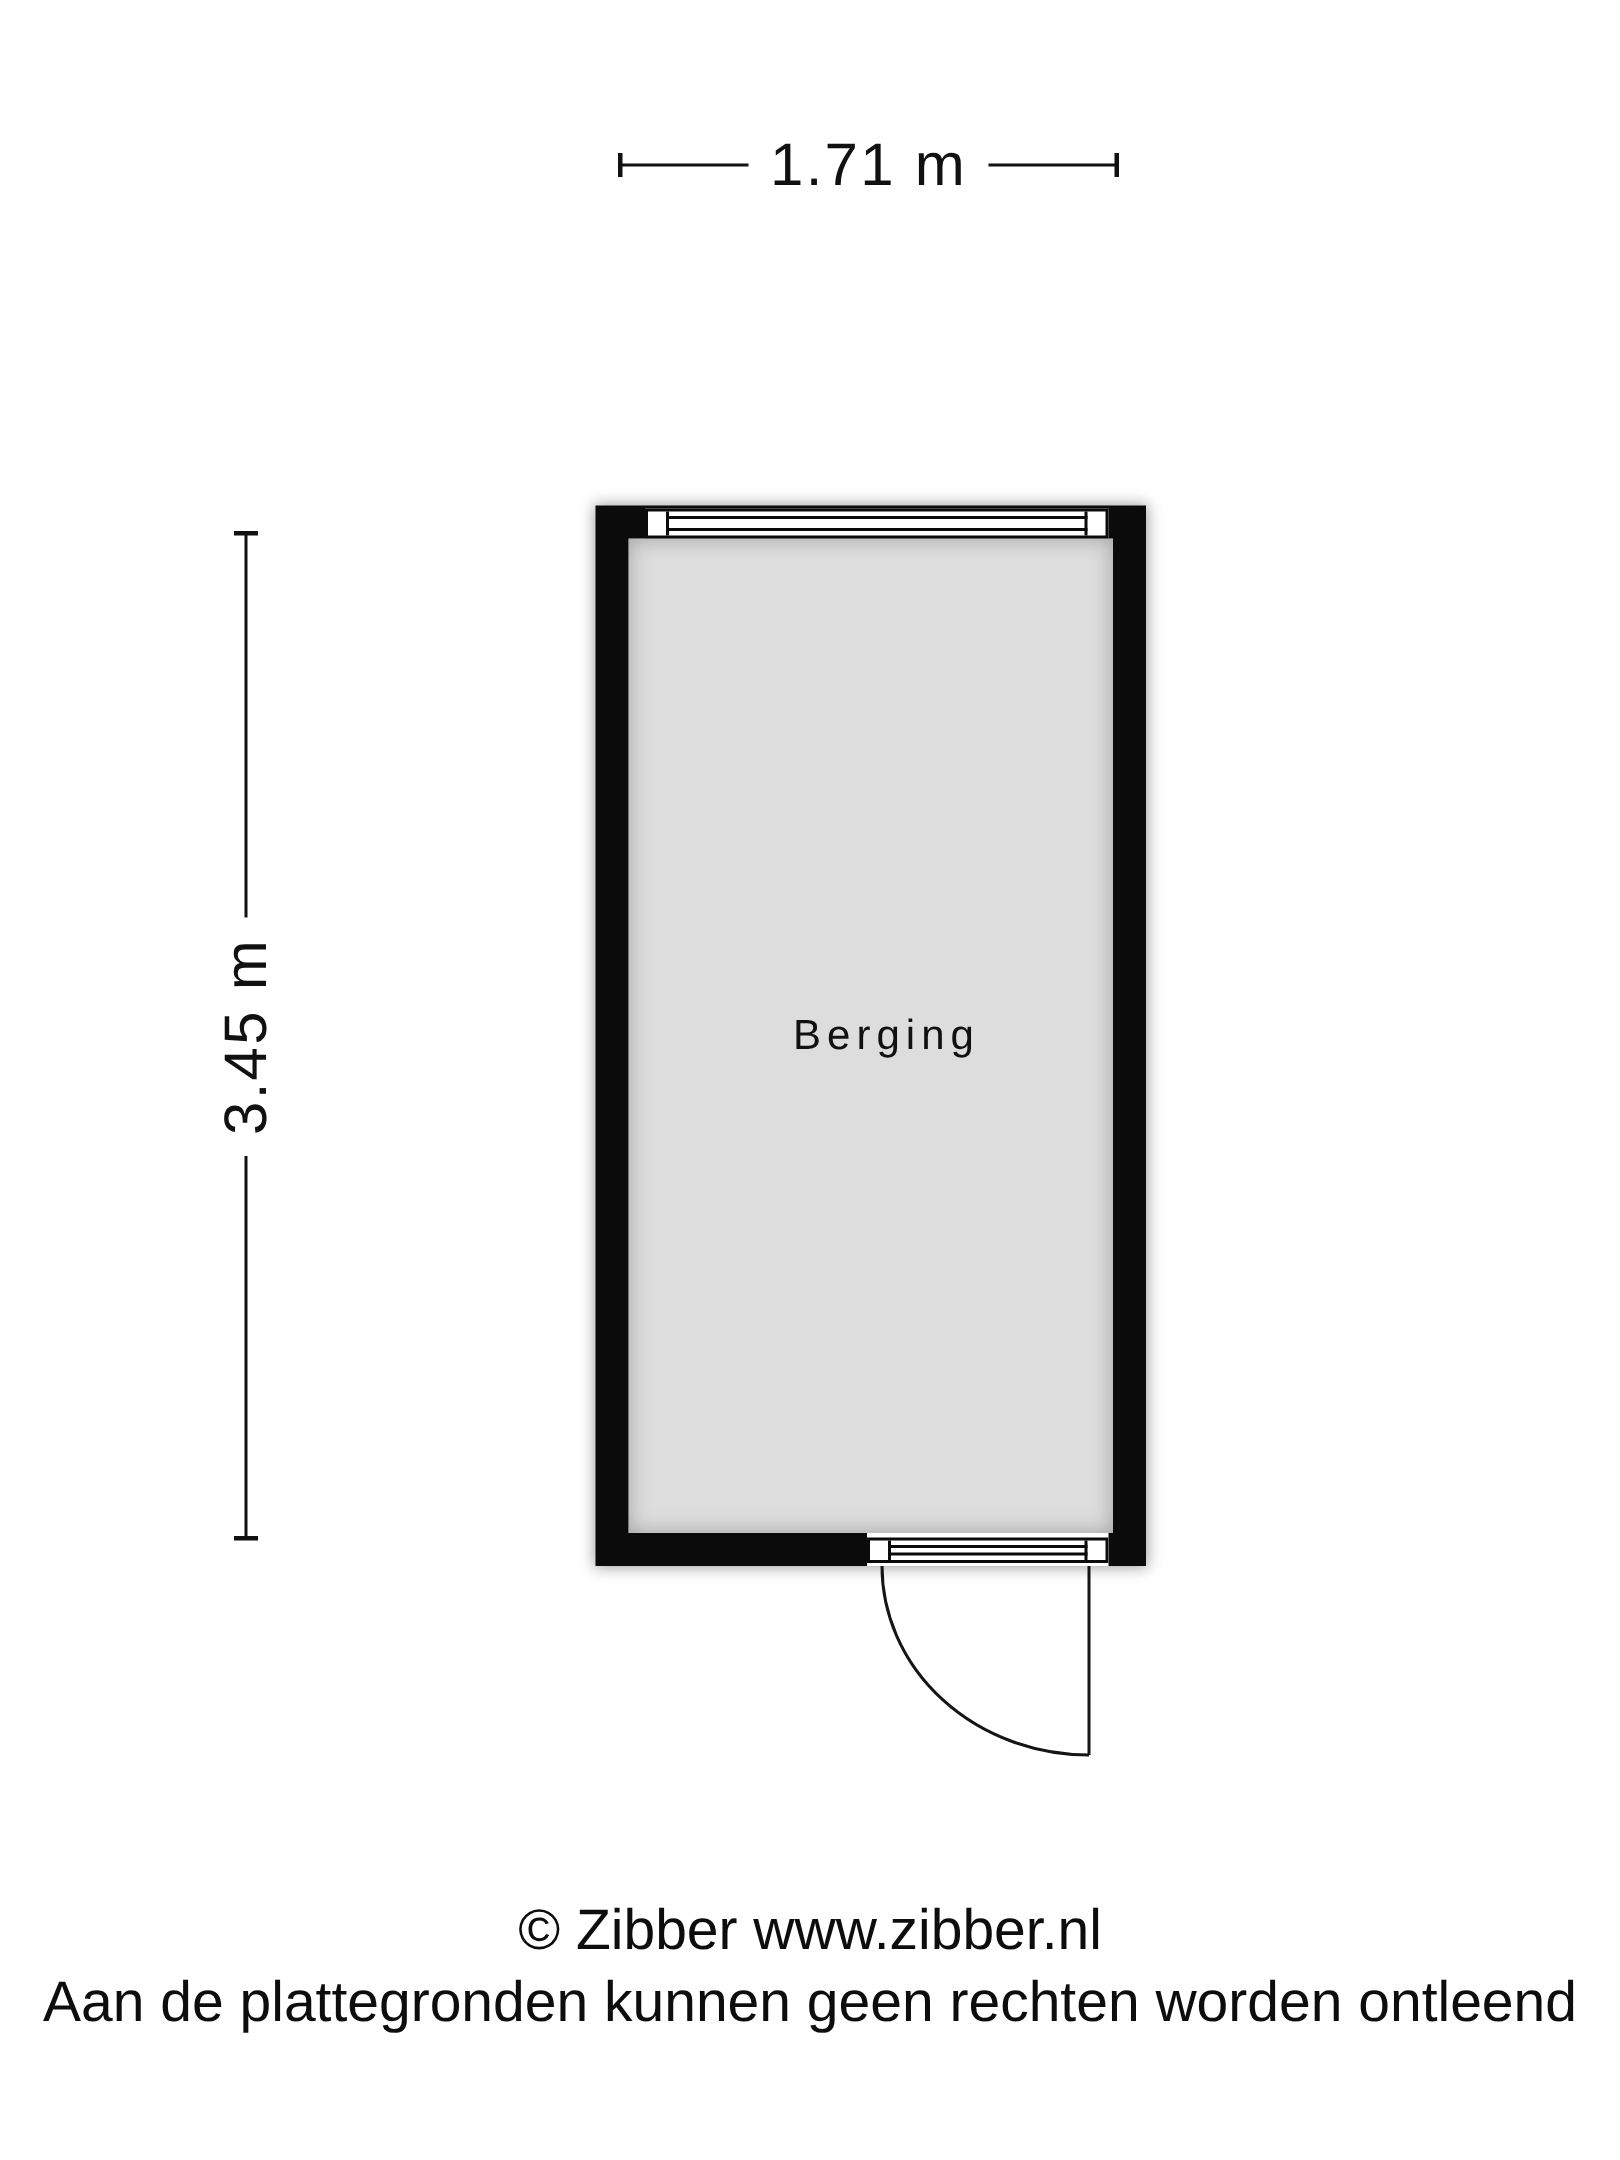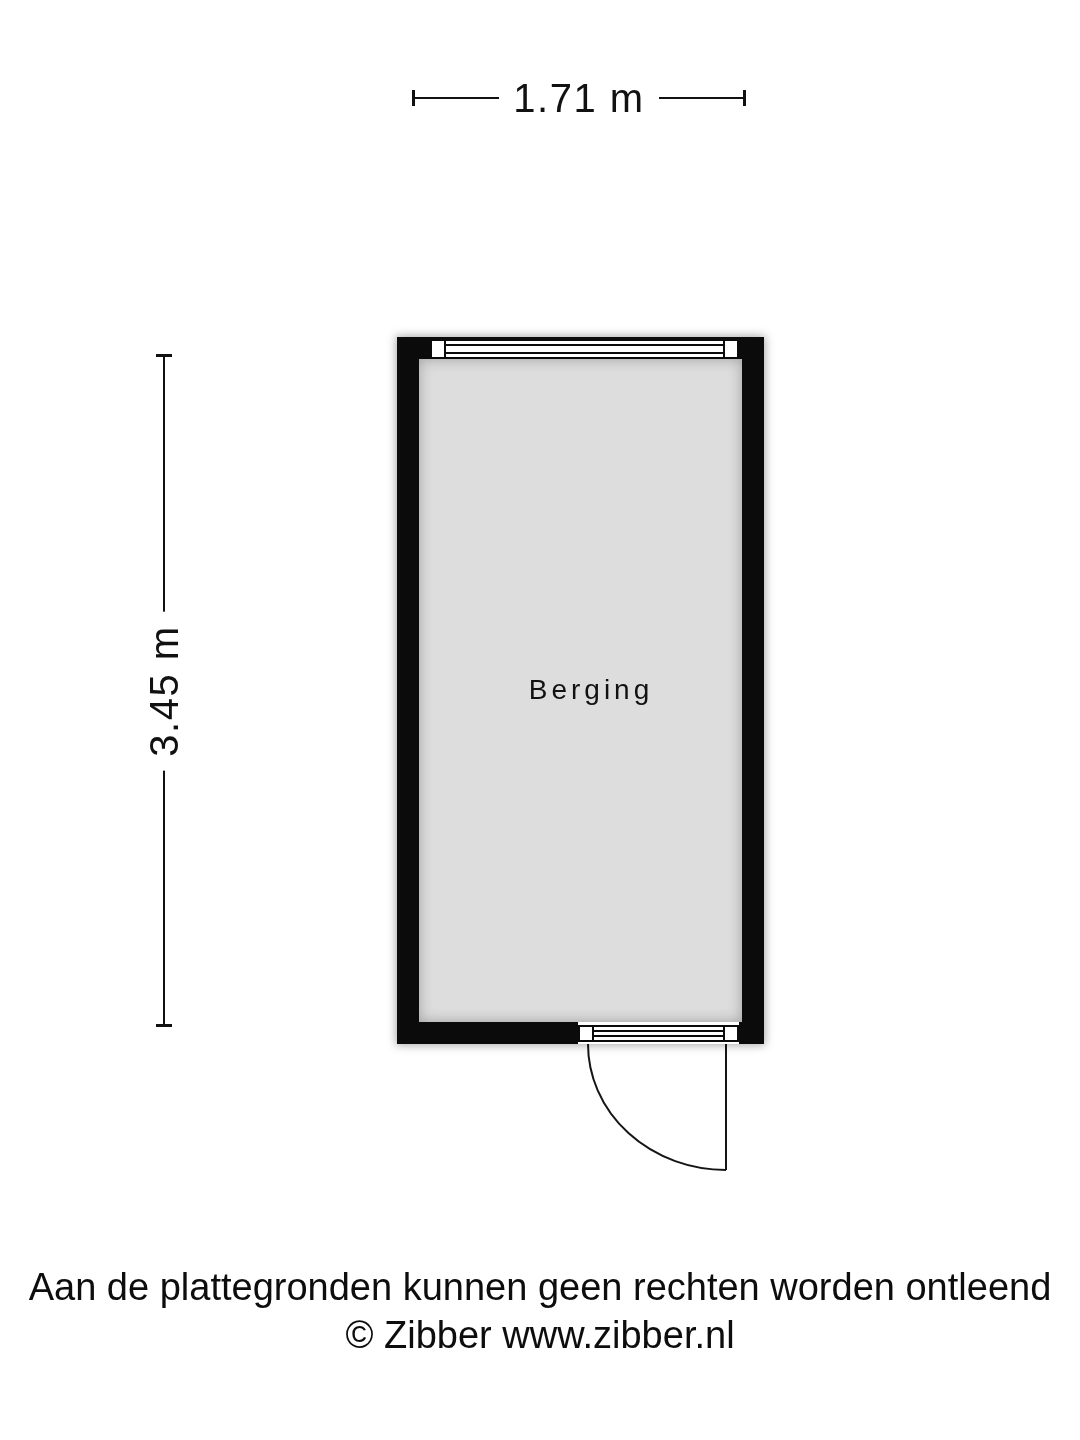--- a/index.html
+++ b/index.html
@@ -24,21 +24,21 @@
   .dim-label{
     position:relative;z-index:1;
     background:#ffffff;
     color:var(--ink);
     font-size:40px;line-height:44px;
     letter-spacing:1.5px;
     padding:0 14px;
     white-space:nowrap;
   }
   
-  .dim-top{left:413px;top:76px;width:332px;height:44px;}
+  .dim-top{left:413px;top:88px;width:332px;height:44px;}
   .dim-top .dline{left:0;right:0;top:21px;height:2px;}
   .dim-top .tick{width:3px;height:16px;top:14px;}
   .dim-top .tick-a{left:-1px;}
   .dim-top .tick-b{right:-1px;}
   
   .dim-left{left:148px;top:355px;width:32px;height:671px;}
   .dim-left .dline{top:0;bottom:0;left:15px;width:2px;}
   .dim-left .tick{height:3px;width:16px;left:8px;}
   .dim-left .tick-a{top:-1px;}
   .dim-left .tick-b{bottom:-1px;}
@@ -137,17 +137,17 @@
       </div>
     </div>
   </div>
 
   <svg class="door-swing" width="240" height="170" viewBox="0 0 240 170">
     <line x1="166" y1="14" x2="166" y2="140"></line>
     <path d="M 28 14 A 138 126 0 0 0 166 140"></path>
   </svg>
 
   <div class="footer">
+    <div>© Zibber www.zibber.nl</div>
     <div>Aan de plattegronden kunnen geen rechten worden ontleend</div>
-    <div>© Zibber www.zibber.nl</div>
   </div>
 
 </div>
 
 </body></html>

